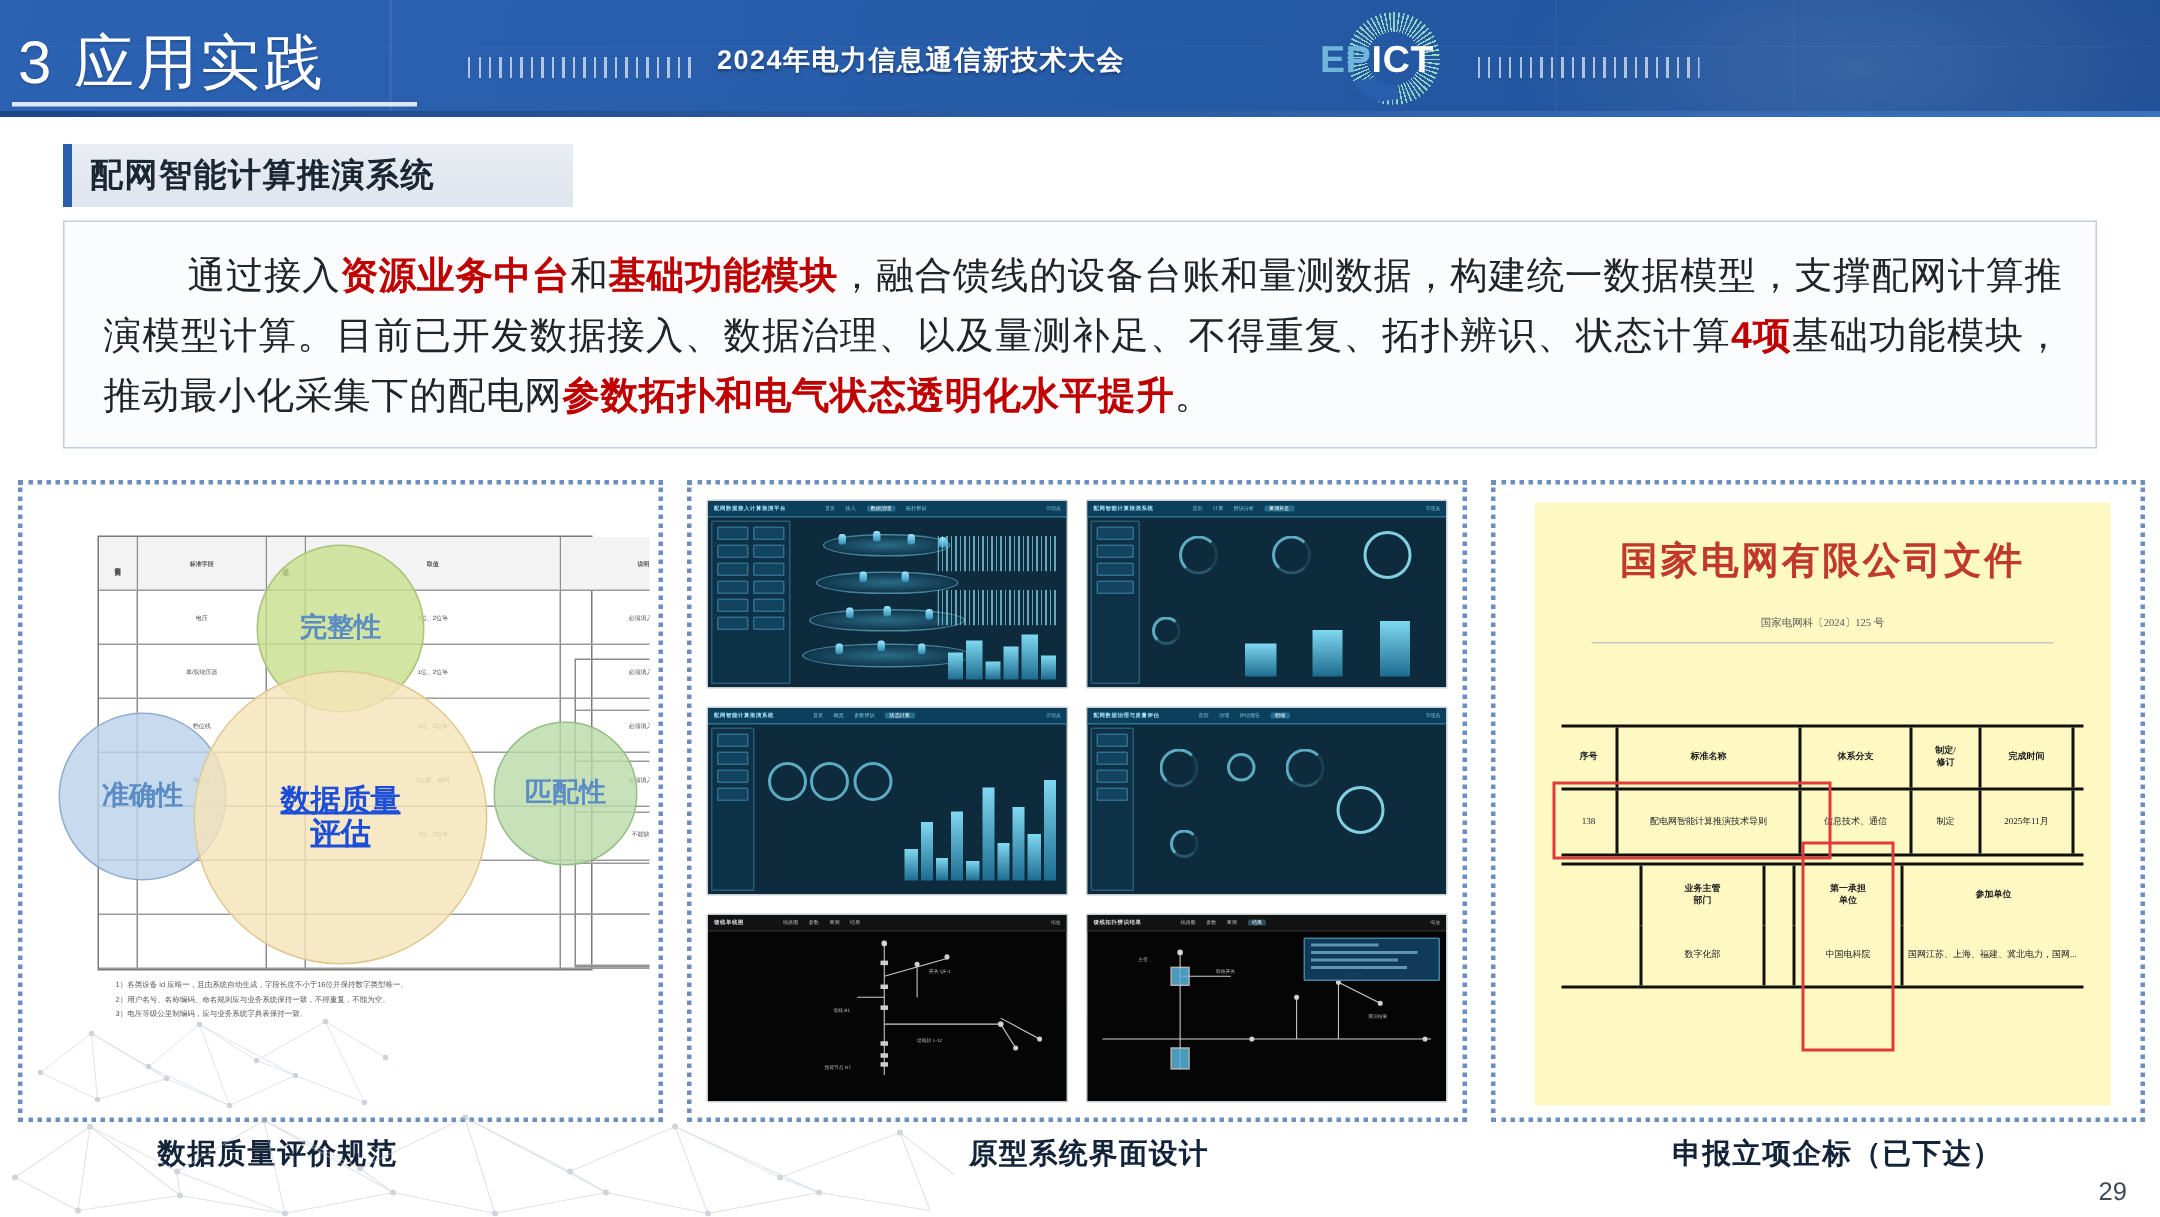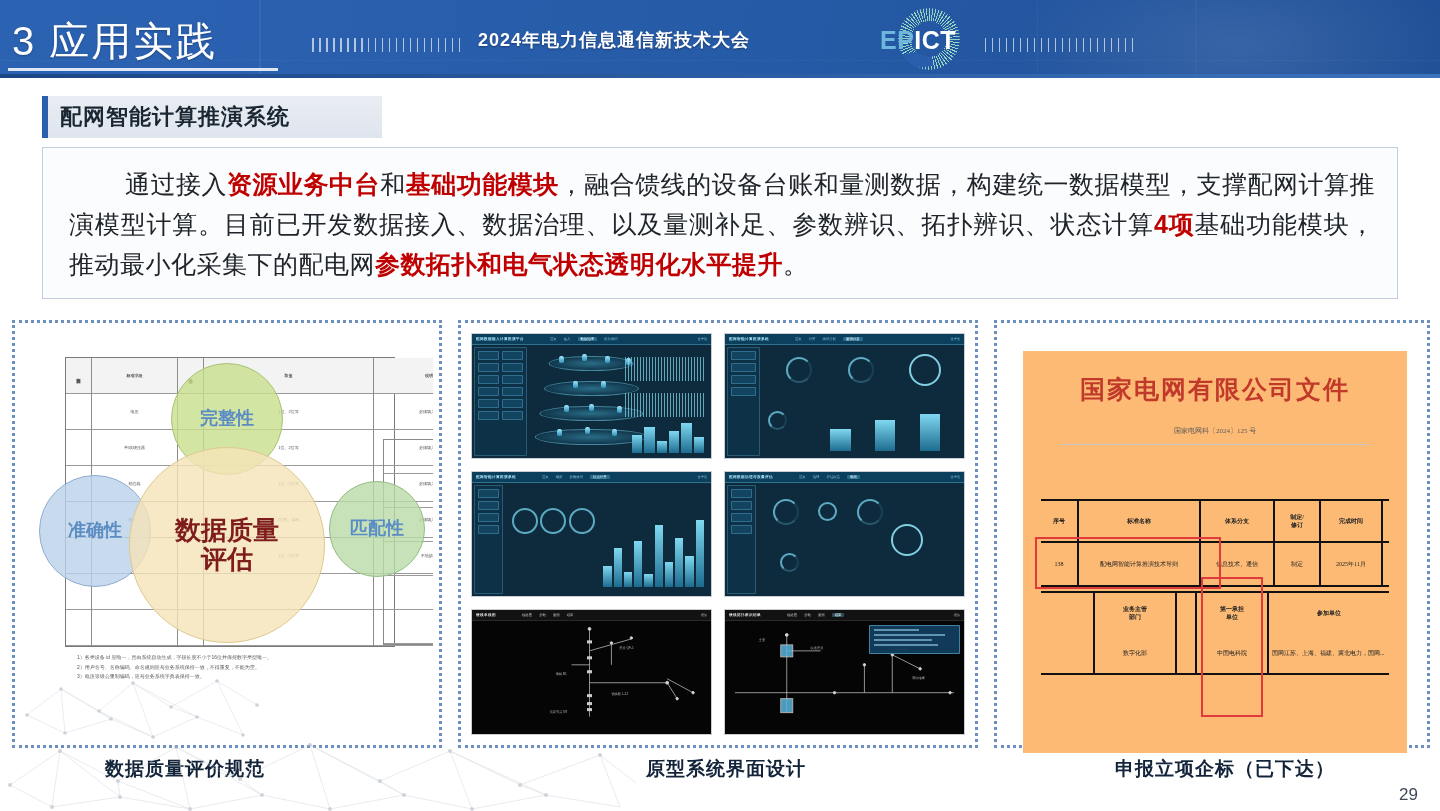--- a/index.html
+++ b/index.html
@@ -159,21 +159,21 @@
     position:absolute; left:56px; top:324px; width:330px;
     font-size:5px; color:#5a5a5a; line-height:1.9;
   }
   .circle{
     position:absolute; border-radius:50%;
     display:flex; align-items:center; justify-content:center;
     font-weight:bold; color:#5b8dc4; text-align:center; line-height:1.1;
   }
   .c-center{ left:108px; top:118px; width:196px; height:196px;
     background:rgba(245,227,184,.80); border:1px solid #ddc98f;
-    font-size:26px; color:#7f1d1d; z-index:3; }
+    font-size:20px; color:#1d4ed8; z-index:3;text-decoration:underline; }
   .c-top{ left:150px; top:34px; width:112px; height:112px;
     background:rgba(200,222,140,.80); border:1px solid #aac279; font-size:18px; z-index:2; }
   .c-left{ left:18px; top:146px; width:112px; height:112px;
     background:rgba(186,209,232,.80); border:1px solid #8fadd0; font-size:18px; z-index:2; }
   .c-right{ left:308px; top:152px; width:96px; height:96px;
     background:rgba(185,219,168,.80); border:1px solid #94bd87; font-size:18px; z-index:2; }
   .c-bottom{ left:152px; top:282px; width:112px; height:112px;
     background:rgba(184,221,216,.80); border:1px solid #8fc3bd; font-size:18px; z-index:2; }
 
   .netmesh{
@@ -262,22 +262,22 @@
   .sld line,.sld circle,.sld rect{ stroke:#cfcfcf; }
   .popup{
     position:absolute; right:4px; top:4px; width:38%; height:26%;
     background:rgba(18,62,95,.92); border:1px solid rgba(110,190,225,.55);
     border-radius:1px;
   }
   .popup i{ display:block; height:2px; margin:3px 4px; background:rgba(160,225,245,.55); }
 
   
   .doc{
-    position:absolute; left:26px; top:28px; width:384px; height:402px;
-    background:#fdba74; overflow:hidden;
+    position:absolute; left:26px; top:12px; width:384px; height:402px;
+    background:#fef9c3; overflow:hidden;
   }
   .doc-title{
     text-align:center; font-size:25px; font-weight:bold; color:#c0392b;
     font-family:"Liberation Serif","DejaVu Serif",serif;
     letter-spacing:2px; margin-top:22px;
   }
   .doc-num{
     text-align:center; font-size:7px; color:#5a5a5a; margin-top:20px;
     font-family:"Liberation Serif",serif;
   }
@@ -339,21 +339,21 @@
   </div>
   <div class="tick-right"></div>
 </div>
 
 <div class="subtitle-box">
   <div class="bar"></div>
   <div class="subtitle-text">配网智能计算推演系统</div>
 </div>
 
 <div class="para-box">
-  <p><span class="indent"></span><span>通过接入</span><span class="hl">资源业务中台</span><span>和</span><span class="hl">基础功能模块</span><span>，融合馈线的设备台账和量测数据，构建统一数据模型，支撑配网计算推演模型计算。目前已开发数据接入、数据治理、以及量测补足、参数辨识、拓扑辨识、状态计算</span><span class="hl">4项</span><span>基础功能模块，推动最小化采集下的配电网</span><span class="hl">参数拓扑和电气状态透明化水平提升</span><span>。</span></p>
+  <p><span class="indent"></span><span>通过接入</span><span class="hl">资源业务中台</span><span>和</span><span class="hl">基础功能模块</span><span>，融合馈线的设备台账和量测数据，构建统一数据模型，支撑配网计算推演模型计算。目前已开发数据接入、数据治理、以及量测补足、不得重复、拓扑辨识、状态计算</span><span class="hl">4项</span><span>基础功能模块，推动最小化采集下的配电网</span><span class="hl">参数拓扑和电气状态透明化水平提升</span><span>。</span></p>
 </div>
 
 <div class="panel p1">
   <div class="venn-wrap">
 
     <div class="bg-table">
       <div class="col vmerge">
         <div class="cell h">数据
 归类</div>
         <div class="cell"></div>

